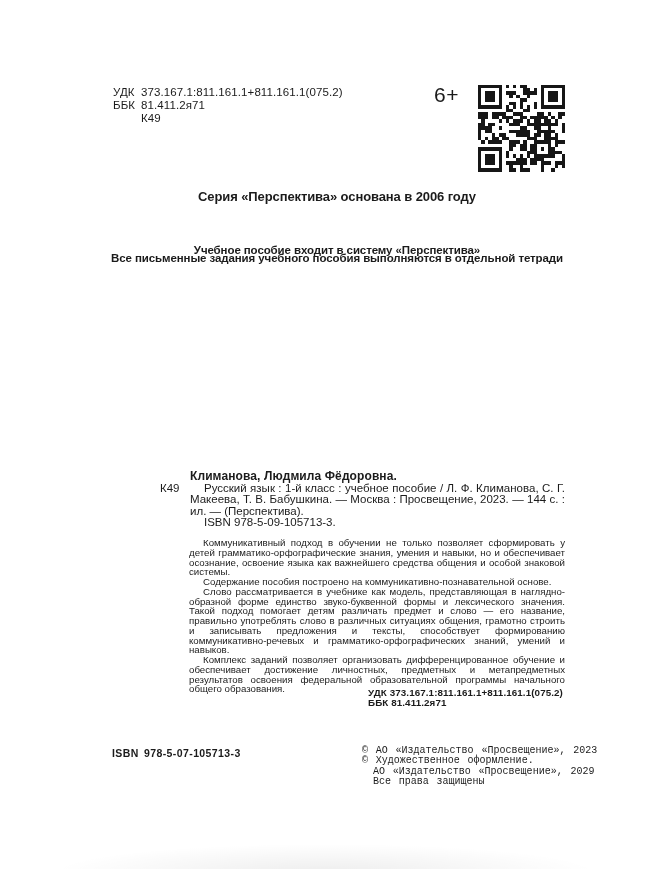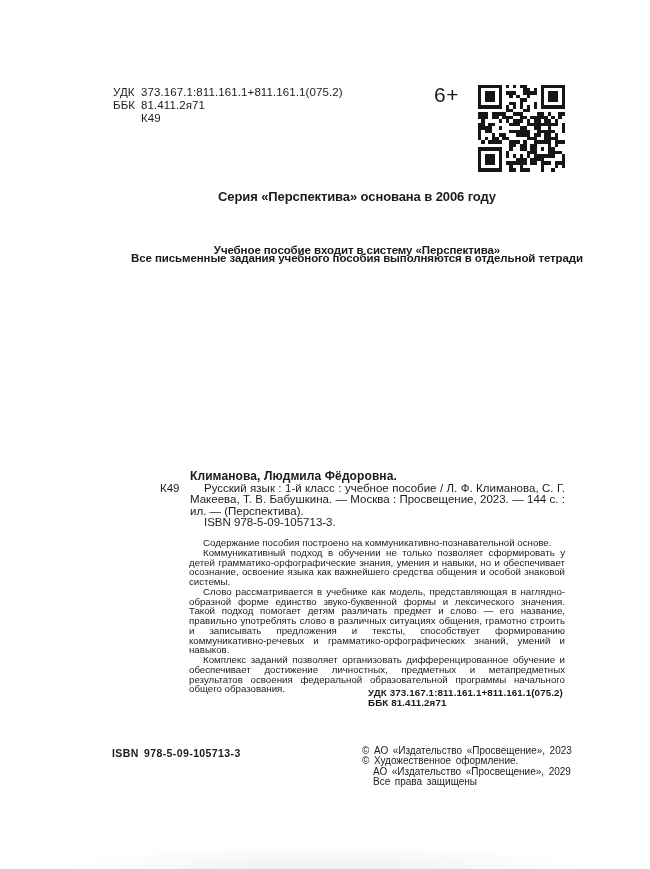--- a/index.html
+++ b/index.html
@@ -19,42 +19,42 @@
   .codes-top .lbl { display:inline-block; width:28px; }
 
   
   .age { left:434px; top:83px; font-size:21px; font-weight:500; letter-spacing:0.5px; }
 
   
   .qr { left:478px; top:84px; width:87px; height:88px; }
   .qr svg { width:100%; height:100%; shape-rendering:crispEdges; }
 
   
-  .centerline { left:110px; width:454px; text-align:center; font-weight:bold; letter-spacing:-0.1px;margin-left:20px; }
+  .centerline { left:110px; width:454px; text-align:center; font-weight:bold; letter-spacing:-0.1px; }
   .series   { top:189px; font-size:13px; }
   .system   { top:244px; font-size:11.5px; }
   .notebook { top:252px; font-size:11.5px; }
 
   
   .author-head { left:190px; top:469px; font-size:12px; font-weight:bold; letter-spacing:0.1px;text-align:center; }
   .card { left:190px; top:483px; width:375px; font-size:11.5px; line-height:11.4px; }
   .card .sign { position:absolute; left:-30px; top:0; }
   .card .entry { text-align:justify; text-indent:14px; }
   .card .card-isbn { padding-left:14px; margin-top:0; }
 
   
   .annotation { left:189px; top:538px; width:376px; font-size:9.7px; line-height:9.75px; }
   .annotation p { text-align:justify; text-indent:14px; }
 
   
   .codes-bottom { left:368px; top:688px; font-size:9.8px; font-weight:bold; line-height:10.4px; letter-spacing:0.1px; }
 
   
   .footer-isbn { left:112px; top:747px; font-size:10.5px; font-weight:bold; letter-spacing:0.4px; word-spacing:2px; }
-  .footer-copy { left:362px; top:746px; font-size:10px; line-height:10.4px; word-spacing:1.8px; }
+  .footer-copy { left:362px; top:746px; font-size:10px; line-height:10.4px; word-spacing:1.8px;font-family:Liberation Mono, monospace; }
   .footer-copy .c-line:nth-child(3),
   .footer-copy .c-line:nth-child(4) { padding-left:11px; }
 
   
   .page-shadow {
     left:0; bottom:0; width:650px; height:26px;
     background:radial-gradient(ellipse 60% 160% at 50% 115%, rgba(0,0,0,0.07), rgba(0,0,0,0) 70%);
     pointer-events:none;
   }
 </style>
@@ -413,32 +413,32 @@
 <div class="abs centerline notebook">Все письменные задания учебного пособия выполняются в отдельной тетради</div>
 
 <div class="abs author-head">Климанова, Людмила Фёдоровна.</div>
 <div class="abs card">
   <span class="sign">К49</span>
   <p class="entry">Русский язык : 1-й класс : учебное пособие / Л. Ф. Климанова, С. Г. Макеева, Т. В. Бабушкина. — Москва : Просвещение, 2023. — 144 с. : ил. — (Перспектива).</p>
   <div class="card-isbn">ISBN 978-5-09-105713-3.</div>
 </div>
 
 <div class="abs annotation">
+  <p>Коммуникативный подход в обучении не только позволяет сформировать у детей грамматико-орфографические знания, умения и навыки, но и обеспечивает осознание, освоение языка как важнейшего средства общения и особой знаковой системы.</p>
   <p>Содержание пособия построено на коммуникативно-познавательной основе.</p>
-  <p>Коммуникативный подход в обучении не только позволяет сформировать у детей грамматико-орфографические знания, умения и навыки, но и обеспечивает осознание, освоение языка как важнейшего средства общения и особой знаковой системы.</p>
   <p>Слово рассматривается в учебнике как модель, представляющая в наглядно-образной форме единство звуко-буквенной формы и лексического значения. Такой подход помогает детям различать предмет и слово — его название, правильно употреблять слово в различных ситуациях общения, грамотно строить и записывать предложения и тексты, способствует формированию коммуникативно-речевых и грамматико-орфографических знаний, умений и навыков.</p>
   <p>Комплекс заданий позволяет организовать дифференцированное обучение и обеспечивает достижение личностных, предметных и метапредметных результатов освоения федеральной образовательной программы начального общего образования.</p>
 </div>
 
 <div class="abs codes-bottom">
   <div>УДК 373.167.1:811.161.1+811.161.1(075.2)</div>
   <div>ББК 81.411.2я71</div>
 </div>
 
-<div class="abs footer-isbn">ISBN 978-5-09-105713-3</div>
+<div class="abs footer-isbn">ISBN 978-5-07-105713-3</div>
 <div class="abs footer-copy">
   <div class="c-line">© АО «Издательство «Просвещение», 2023</div>
   <div class="c-line">© Художественное оформление.</div>
   <div class="c-line">АО «Издательство «Просвещение», 2029</div>
   <div class="c-line">Все права защищены</div>
 </div>
 
 <div class="abs page-shadow"></div>
 
 </body></html>

